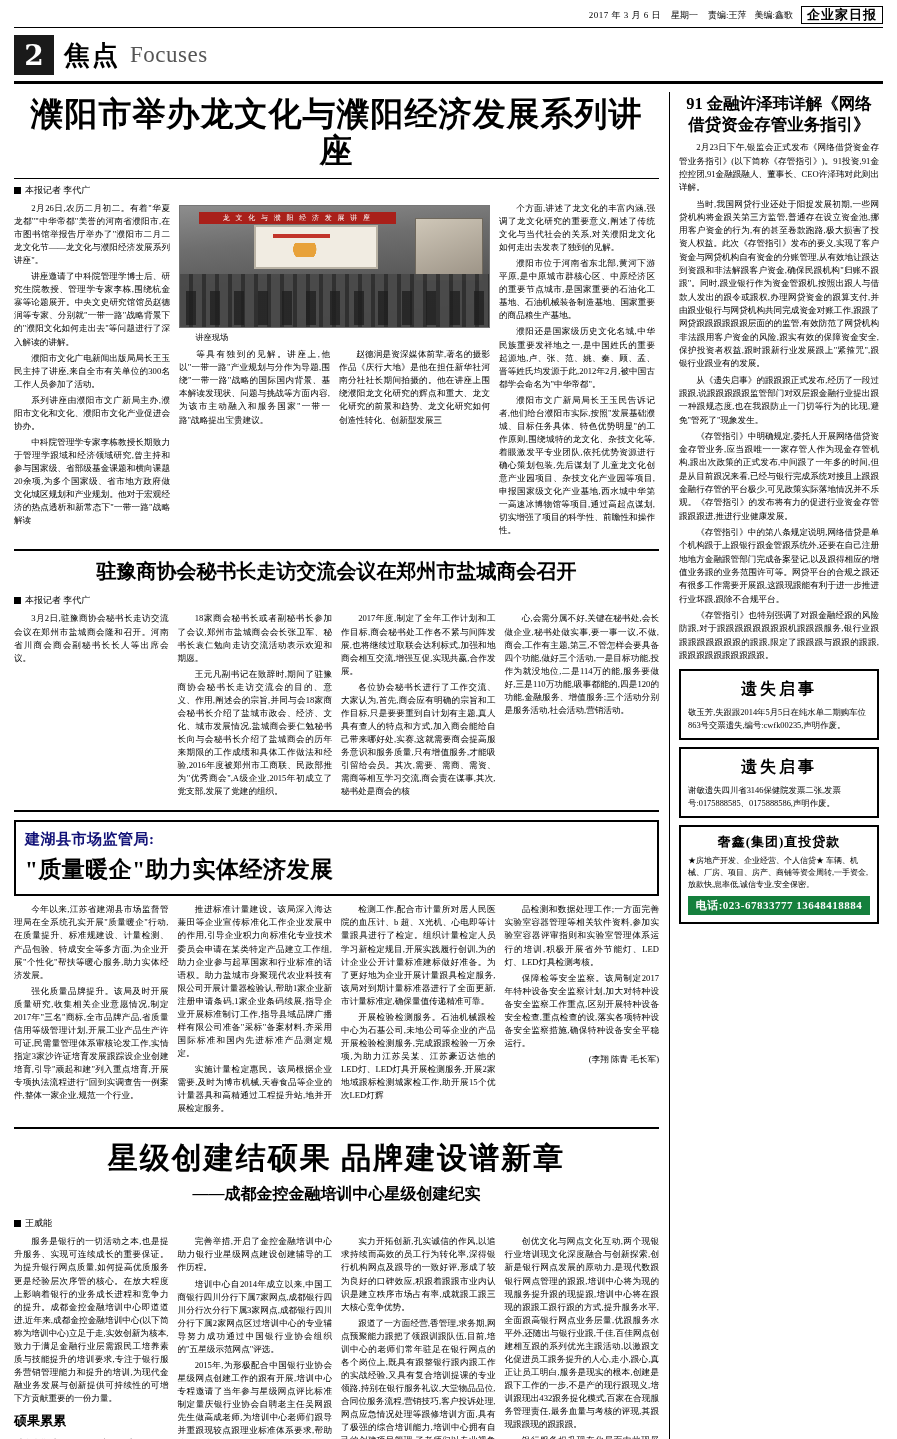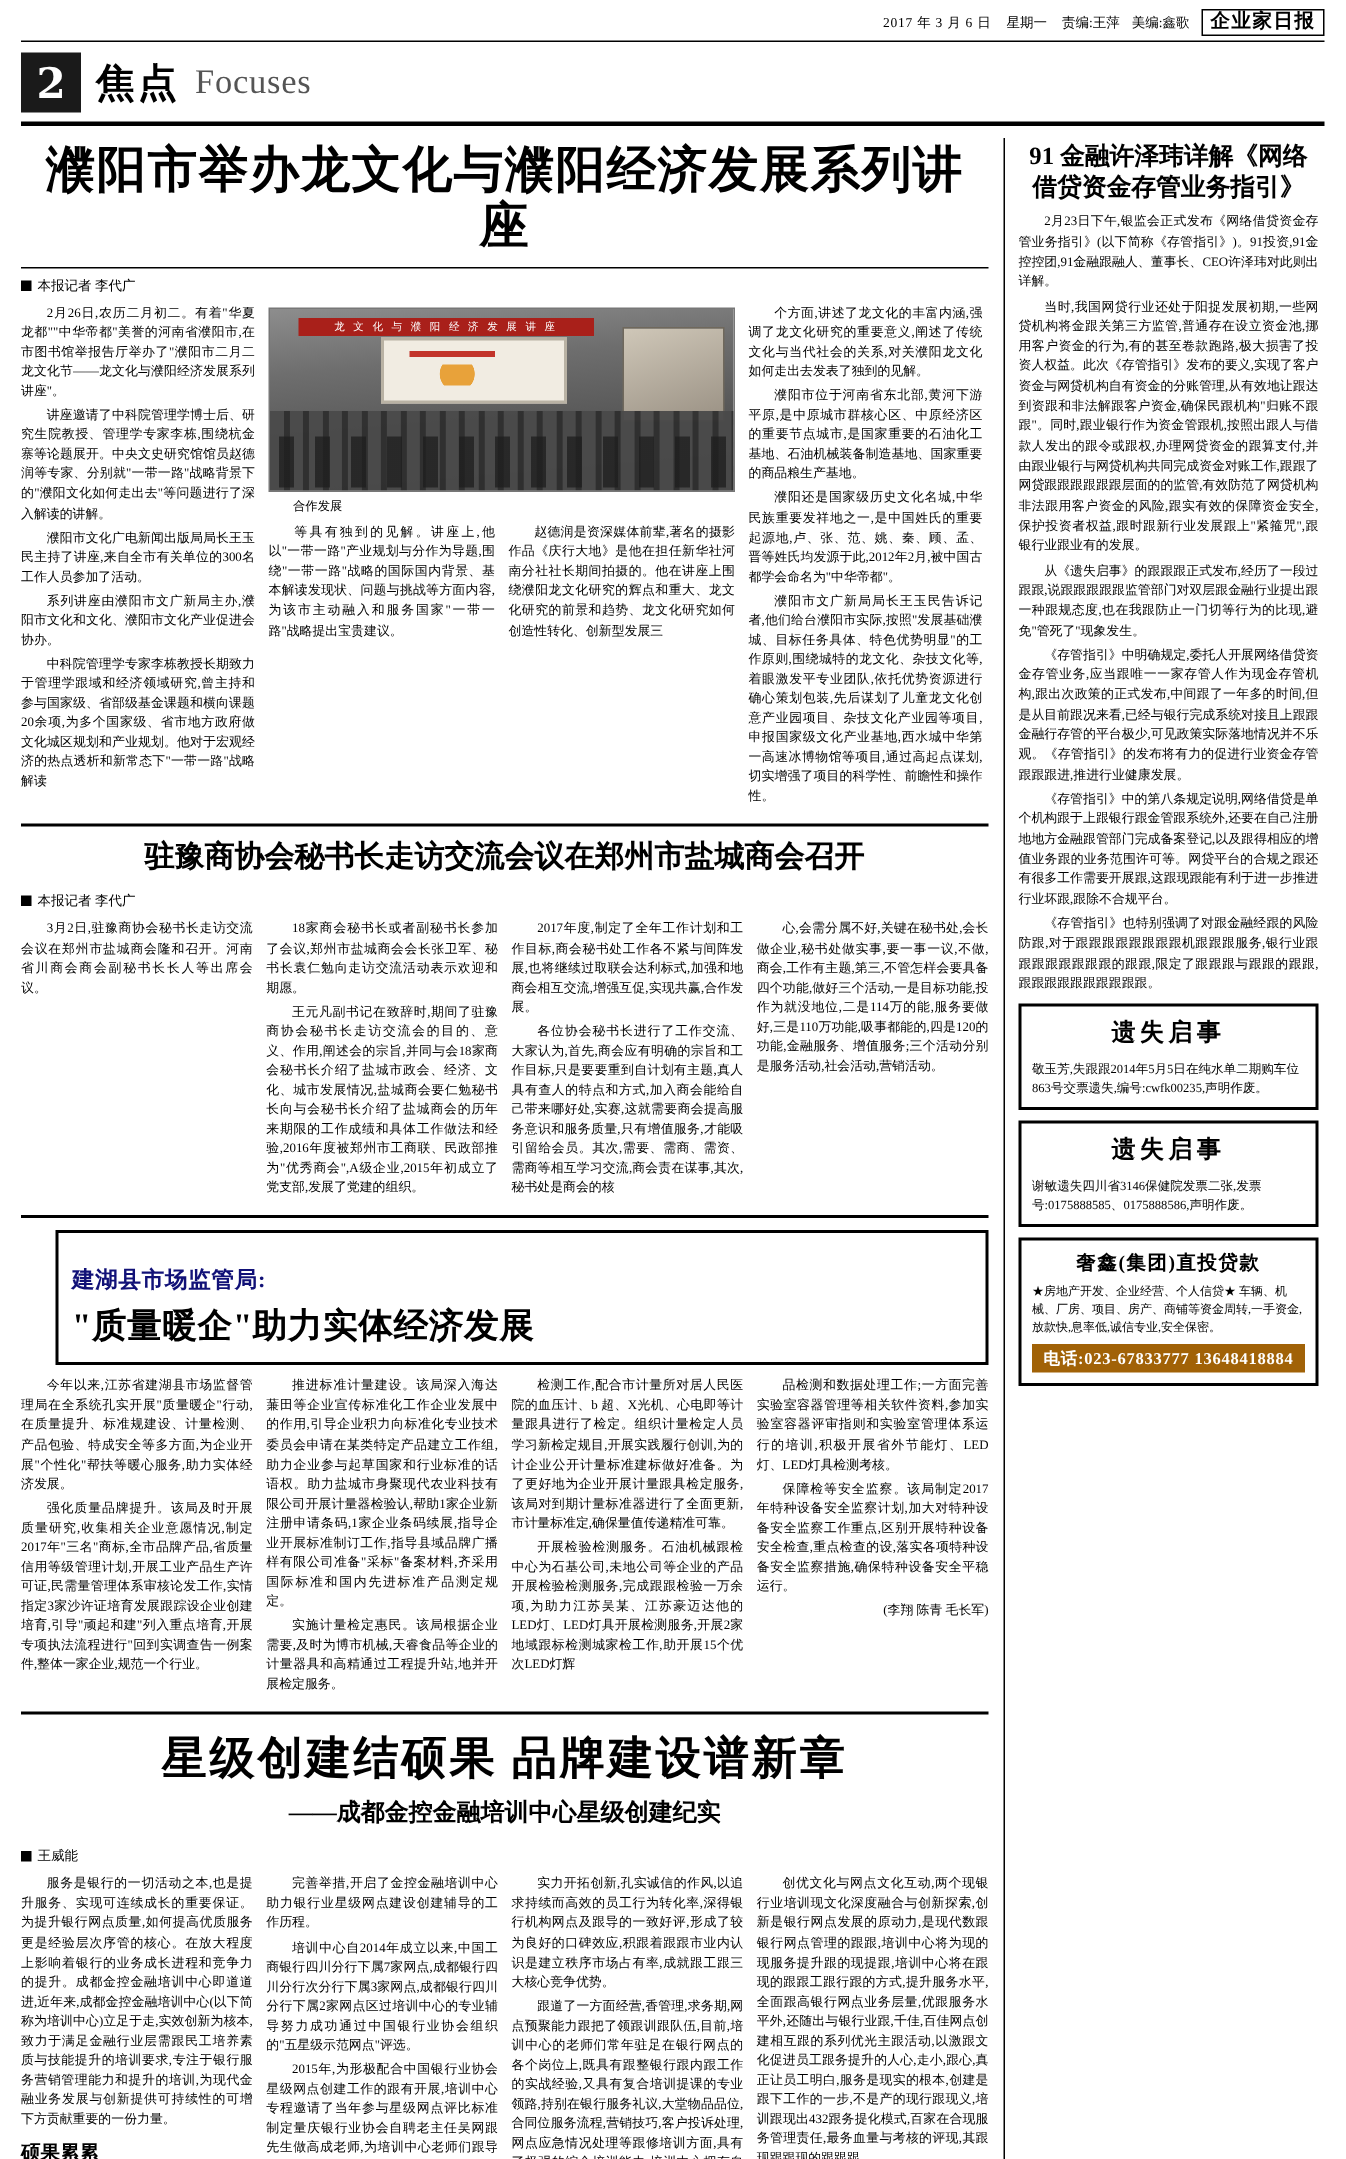--- a/index.html
+++ b/index.html
@@ -79,21 +79,21 @@
   }
   .photo .sidepanel{
     position:absolute; right:2%; top:10%; width:22%; height:52%;
     background:linear-gradient(160deg,#cfc7b8,#9a9184); border:1px solid #6f685c;
   }
   .caption { font-size:8.2px; line-height:1.5; text-align:justify; text-indent:2em; }
   .rule-thick { border-top:2px solid #000; margin:9px 0 0 0; }
 
   .headline2 { font-size:20px; font-weight:bold; text-align:center; line-height:1.2; padding:8px 0 6px; }
 
-  .headline3-wrap { border:2px solid #000; padding:22px 9px 9px 9px; margin-top:8px;margin-left:23px; }
+  .headline3-wrap { border:2px solid #000; padding:8px 9px 9px 9px; margin-top:8px; }
   .headline3-a { font-size:15px; font-weight:bold; color:#117; letter-spacing:0.5px;}
   .headline3-b { font-size:23px; font-weight:bold; letter-spacing:0.5px; margin-top:5px;}
 
   .headline4 { font-size:30px; font-weight:bold; text-align:center; letter-spacing:2px; padding-top:9px;}
   .headline4-sub { font-size:16px; font-weight:bold; text-align:center; padding:5px 0 7px;}
 
   .subhead { font-size:12px; font-weight:bold; margin:5px 0 3px; }
   .subhead-lg { font-size:13px; font-weight:bold; margin:6px 0 3px; }
 
   
@@ -101,21 +101,21 @@
   .r-col { font-size:8.6px; line-height:1.55; text-align:justify; }
   .r-col p { margin:0 0 3px 0; text-indent:2em; }
 
   .notice-box { border:2px solid #000; padding:6px 7px; margin-top:7px; font-size:8.4px; line-height:1.55;}
   .notice-title { text-align:center; font-weight:bold; font-size:16px; letter-spacing:3px; margin-bottom:4px;}
   .notice-box p { margin:0; text-indent:0; }
 
   .ad-box { border:2px solid #000; margin-top:7px; padding:6px 7px 7px; text-align:center; }
   .ad-title { font-size:13px; font-weight:bold; letter-spacing:1px; }
   .ad-sub { font-size:8px; line-height:1.5; text-align:left; margin-top:4px; }
-  .ad-phone { background:#a16207; color:#fff; font-size:11px; font-weight:bold; margin-top:5px; padding:2px 0; letter-spacing:0.5px;}
+  .ad-phone { background:#15803d; color:#fff; font-size:11px; font-weight:bold; margin-top:5px; padding:2px 0; letter-spacing:0.5px;}
 
   .sig { text-align:right; font-size:8.6px; margin-top:3px; }
 </style>
 </head>
 <body>
 
 <div class="page">
 
   <div class="masthead">
     <span class="mh-date">2017 年 3 月 6 日</span>
@@ -154,21 +154,21 @@
             <div class="photo">
               <div class="banner">龙 文 化 与 濮 阳 经 济 发 展 讲 座</div>
               <div class="screen">
                 <div class="sh1"></div>
                   <div class="sh2"></div>
               </div>
               <div class="sidepanel"></div>
               <div class="seats"></div>
               <div class="heads"></div>
             </div>
-            <div class="caption">合作发展</div>
+            <div class="caption">讲座现场</div>
             <div style="display:flex;gap:9px;margin-top:4px;">
               <div class="col" style="width:151px">
                 <p>等具有独到的见解。讲座上,他以"一带一路"产业规划与分作为导题,围绕"一带一路"战略的国际国内背景、基本解读发现状、问题与挑战等方面内容,为该市主动融入和服务国家"一带一路"战略提出宝贵建议。</p>
               </div>
               <div class="col" style="width:151px">
                 <p>赵德润是资深媒体前辈,著名的摄影作品《庆行大地》是他在担任新华社河南分社社长期间拍摄的。他在讲座上围绕濮阳龙文化研究的辉点和重大、龙文化研究的前景和趋势、龙文化研究如何创造性转化、创新型发展三</p>
               </div>
             </div>
           </div>
           <div class="col" style="width:156px">

